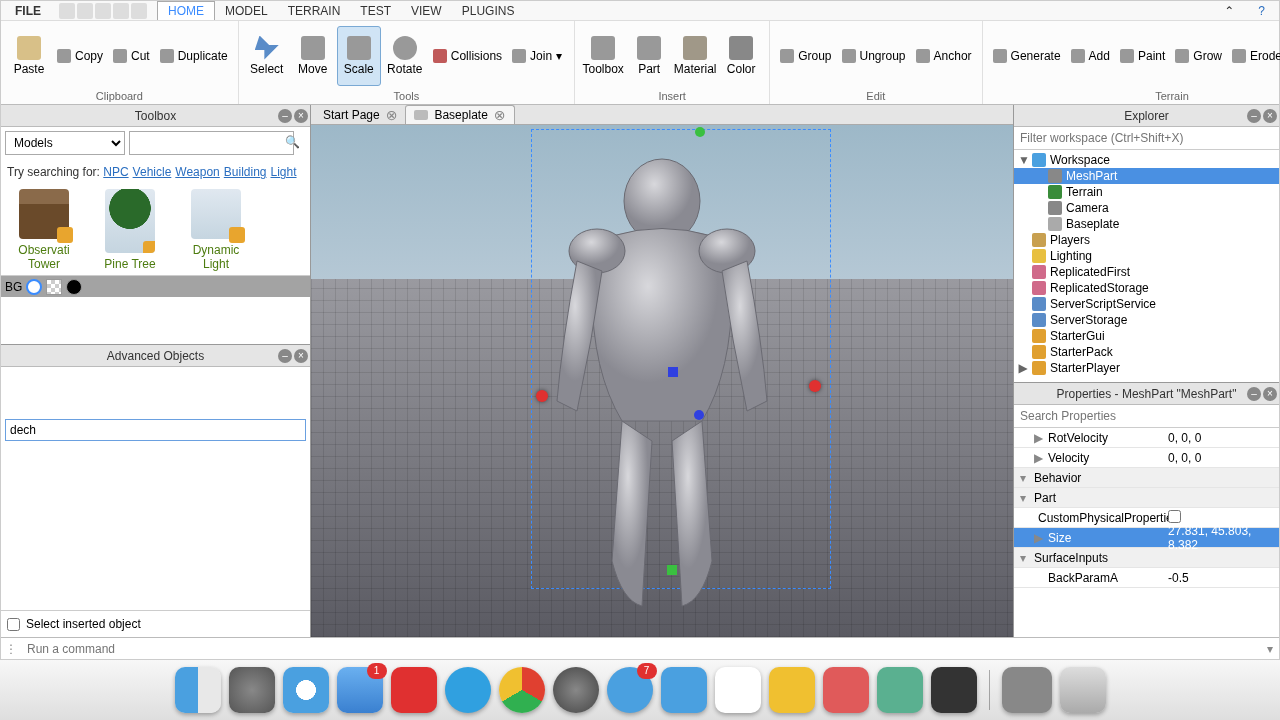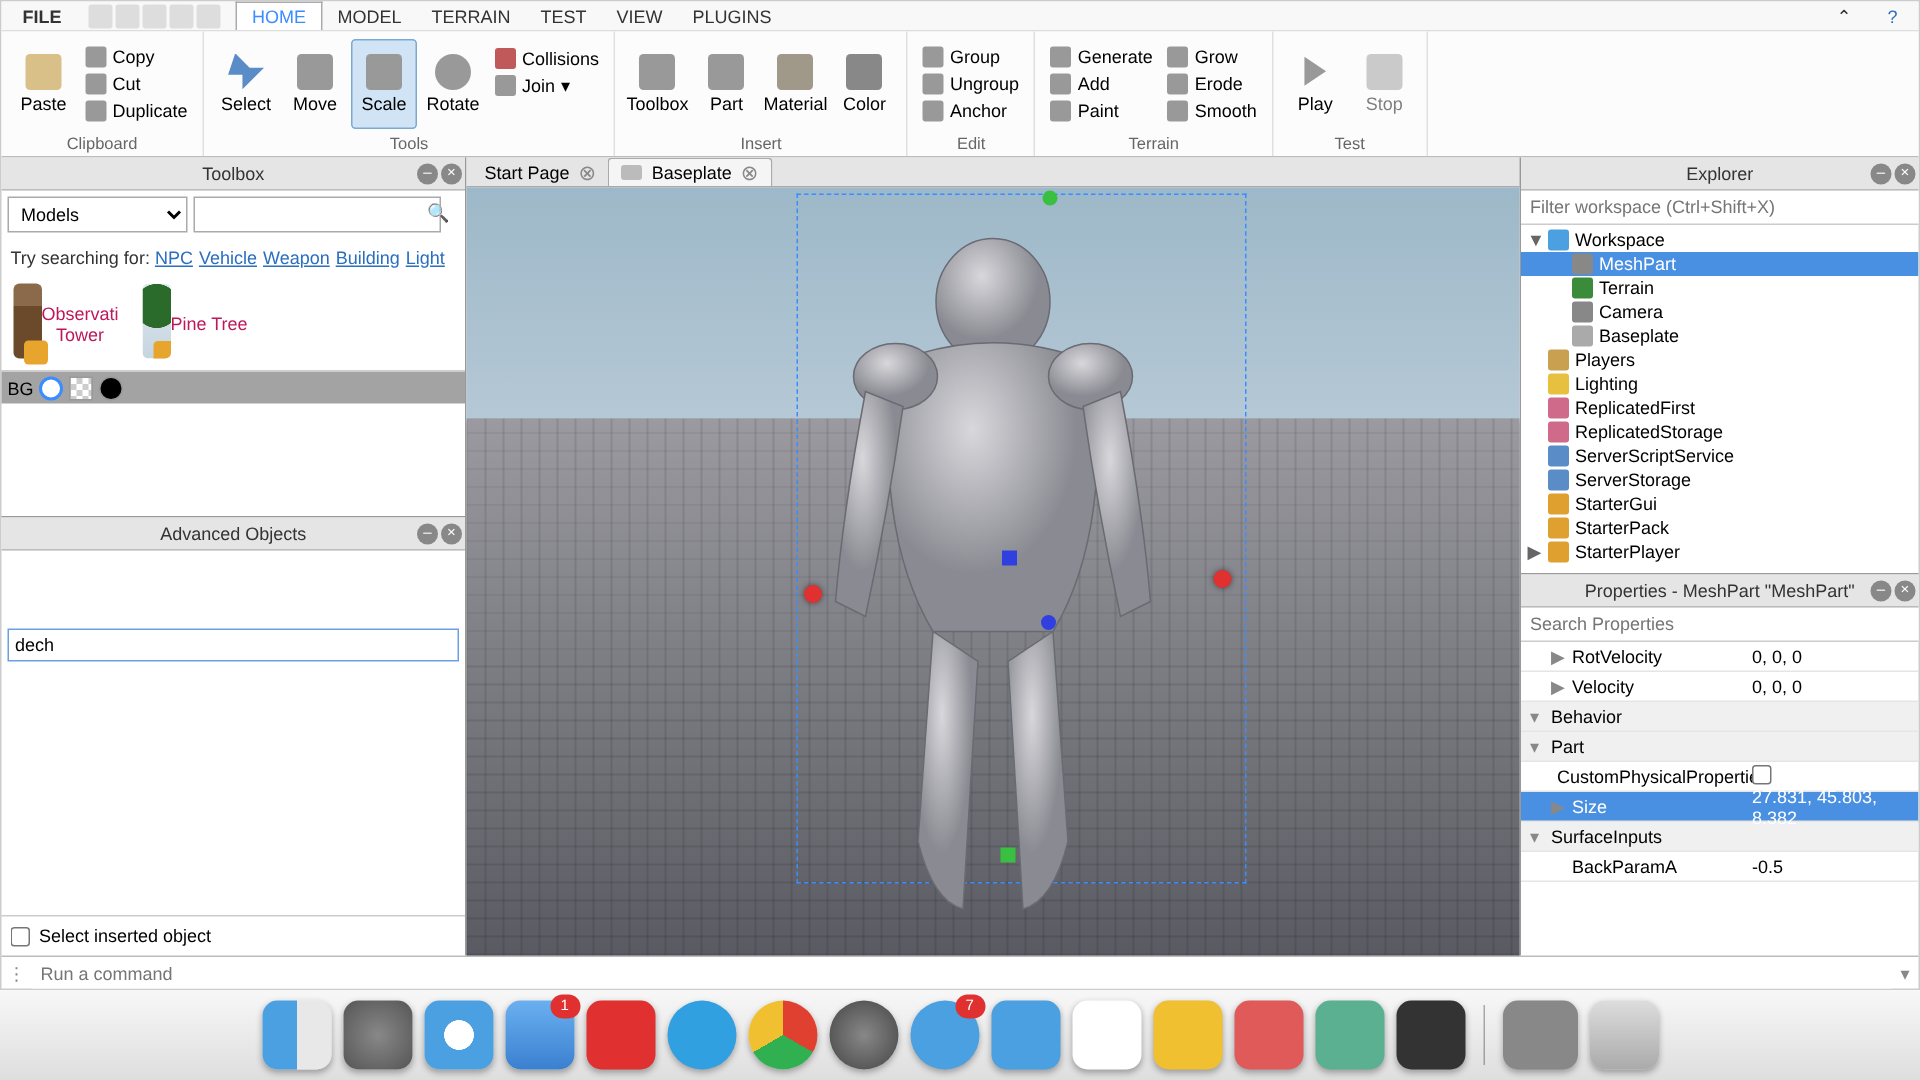--- a/index.html
+++ b/index.html
@@ -18,21 +18,21 @@
 
 .ribbon { height:84px; background:#fcfcfc; display:flex; border-bottom:1px solid #bbb; }
 .ribbon-group { display:flex; flex-direction:column; border-right:1px solid #e0e0e0; padding:2px 6px 0 6px; }
 .ribbon-group-label { text-align:center; color:#666; font-size:11px; padding:2px 0; }
 .ribbon-row { display:flex; flex:1; align-items:center; gap:2px; }
 .rbtn-lg { width:44px; height:60px; display:flex; flex-direction:column; align-items:center; justify-content:center; gap:2px; border:1px solid transparent; border-radius:3px; cursor:pointer; }
 .rbtn-lg.active { background:#d0e4f5; border:1px solid #7aa9d4; }
 .rbtn-lg .ico { width:24px; height:24px; background:#999; border-radius:3px; }
 .rbtn-sm { display:flex; align-items:center; gap:4px; padding:1px 4px; cursor:pointer; }
 .rbtn-sm .ico-s { width:14px; height:14px; background:#999; border-radius:2px; }
-.mini-col { display:flex; flex-direction:column; gap:2px; justify-content:center; }
+.mini-col { display:flex; gap:2px; justify-content:center; }
 .ico-terrain { background:linear-gradient(#5c9e3a,#3d7a1f); }
 .ico-play { background:#3a8c3a; }
 .ico-stop { background:#888; }
 .ico-blue { background:#5a8cc8; }
 .ico-orange { background:#d48a3a; }
 
 
 .doctabs { height:20px; background:#e5e5e5; display:flex; align-items:center; padding-left:4px; border-bottom:1px solid #aaa; }
 .doctab { display:flex; align-items:center; gap:6px; padding:2px 8px; cursor:pointer; }
 .doctab.active { background:#f5f5f5; border:1px solid #aaa; border-bottom:none; border-radius:3px 3px 0 0; }
@@ -49,21 +49,21 @@
 
 .left-col { width:310px; display:flex; flex-direction:column; border-right:1px solid #999; }
 
 .toolbox { display:flex; flex-direction:column; border-bottom:1px solid #999; }
 .tbx-top { display:flex; gap:4px; padding:4px; }
 .tbx-select { flex:0 0 120px; border:1px solid #aaa; height:24px; padding:2px 4px; background:#fff; }
 .tbx-search { flex:1; border:1px solid #aaa; height:24px; padding:2px 4px; }
 .tbx-hint { padding:6px; color:#333; }
 .tbx-hint a { color:#2a6ec0; text-decoration:underline; margin-right:4px; cursor:pointer; }
 .tbx-grid { display:flex; gap:16px; padding:4px 8px; }
-.tbx-item { width:70px; display:flex; flex-direction:row; align-items:center; text-align:center; color:#be185d; cursor:pointer; }
+.tbx-item { width:70px; display:flex; flex-direction:column; align-items:center; text-align:center; color:#4d7c0f; cursor:pointer; }
 .tbx-thumb { width:50px; height:50px; background:linear-gradient(#e0e8f0,#c5d5e0); border-radius:4px; margin-bottom:4px; position:relative; }
 .tbx-thumb::after { content:""; position:absolute; right:-4px; bottom:-4px; width:16px; height:16px; background:#e8a52e; border-radius:3px; }
 .tbx-thumb.tree { background:radial-gradient(circle at 50% 30%, #2a6a2a 40%, transparent 41%), linear-gradient(#e0e8f0,#c5d5e0); }
 .tbx-thumb.tower { background:linear-gradient(#8a6a4a 30%,#6a4a2a 30%); }
 .bg-row { height:22px; display:flex; align-items:center; gap:4px; padding:0 4px; background:#a3a3a3; border-top:1px solid #ccc; }
 .bg-swatch { width:16px; height:16px; border:1px solid #999; }
 
 .advobj { flex:1; display:flex; flex-direction:column;gap:48px; }
 .advobj input[type=text] { margin:4px; border:1px solid #6aa0e0; padding:3px 4px; }
 .adv-bottom { margin-top:auto; padding:6px; border-top:1px solid #ccc; display:flex; align-items:center; gap:6px; }
@@ -296,20 +296,24 @@
           <span>Try searching for: </span><a>NPC</a><a>Vehicle</a><a>Weapon</a><a>Building</a><a>Light</a>
         </div>
         <div class="tbx-grid">
           <div class="tbx-item">
               <div class="tbx-thumb tower"></div>
               <span>Observati Tower</span>
             </div>
           <div class="tbx-item">
               <div class="tbx-thumb tree"></div>
               <span>Pine Tree</span>
+            </div>
+          <div class="tbx-item">
+              <div class="tbx-thumb"></div>
+              <span>Dynamic Light</span>
             </div>
         </div>
         <div class="bg-row">
           <span>BG</span>
           <div class="bg-swatch" style="background:#fff;border:2px solid #3a8cff;border-radius:50%"></div>
           <div class="bg-swatch" style="background:repeating-conic-gradient(#ccc 0 25%,#fff 0 50%) 0 0/8px 8px"></div>
           <div class="bg-swatch" style="background:#000;border-radius:50%"></div>
         </div>
       </div>
 

